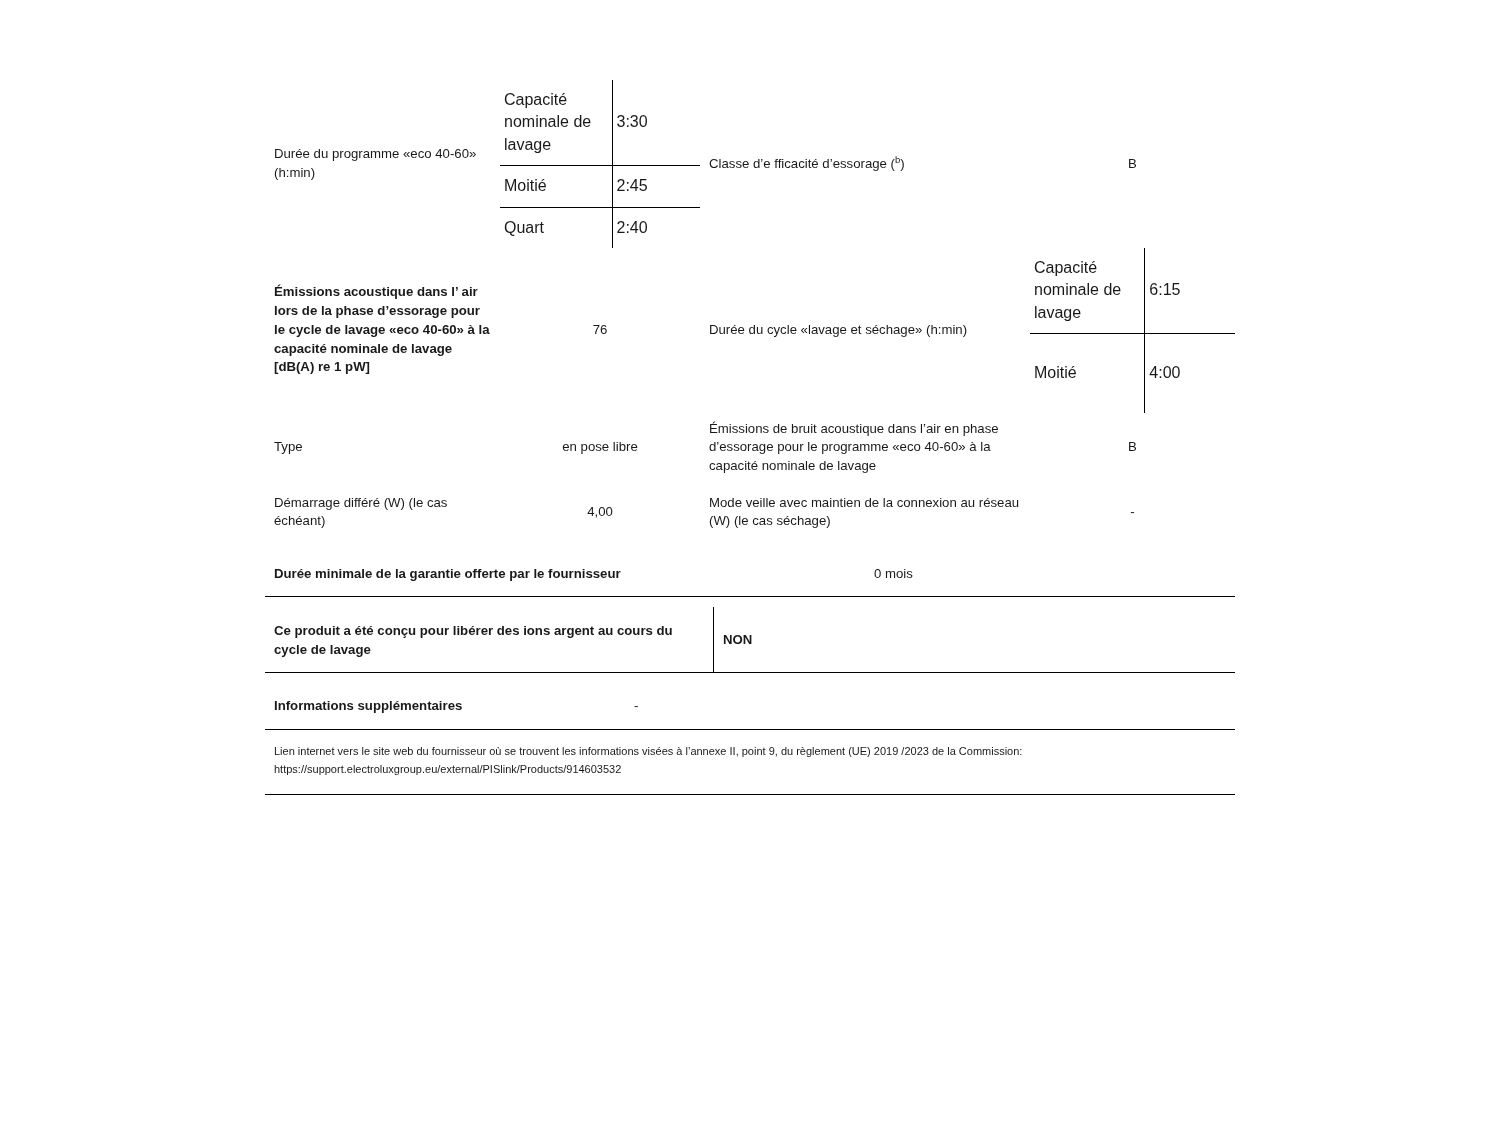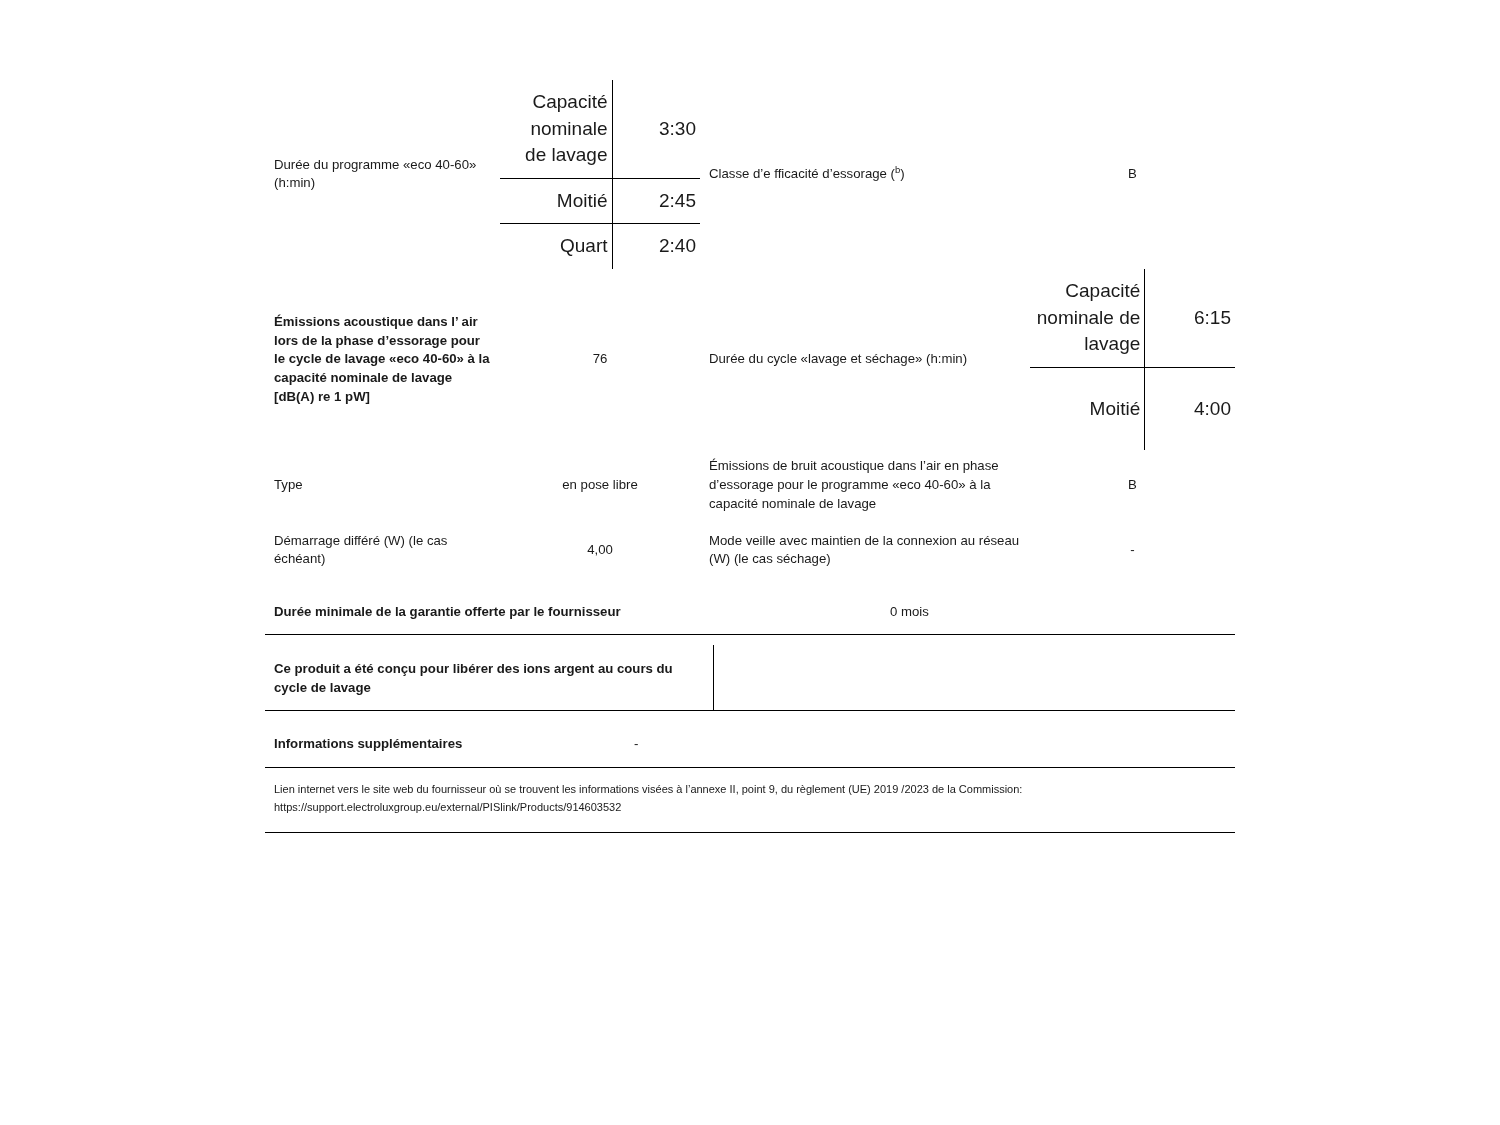--- a/index.html
+++ b/index.html
@@ -47,23 +47,23 @@
   .c-left   { text-align: left; }
 
   
   table.sub {
     border-collapse: collapse;
     width: 100%;
     table-layout: fixed;
     height: 100%;
   }
   table.sub td {
-    font-size: 19px;
+    font-size: 16px;
     line-height: 1.4;
-    text-align: right;
+    text-align: left;
     padding: 9px 4px;
     border: 0;
   }
   table.sub tr + tr td { border-top: 1.6px solid #000; }
   table.sub td.sub-val { border-left: 1.4px solid #000; }
 
   
   col.sub-lab { width: 56%; }
   col.sub-val { width: 44%; }
 
@@ -82,21 +82,20 @@
     display: flex;
     align-items: center;
     font-size: 13.2px;
     line-height: 1.45;
   }
   .bold { font-weight: bold; }
 
   .warranty {
     border-bottom: 1.6px solid #000;
     padding: 12px 9px 13px 9px;
-    gap: 16px;
   }
   .warranty .lab { flex: 0 0 600px; }
   .warranty .val { flex: 0 0 auto; }
 
   .silver {
     border-bottom: 1.6px solid #000;
     min-height: 66px;
     padding: 0;
   }
   .silver .lab {
@@ -235,20 +234,21 @@
 
   <div class="band warranty band-row">
     <div class="lab bold">Durée minimale de la garantie offerte par le fournisseur</div>
     <div class="val">0 mois</div>
   </div>
 
   <div class="spacer-sm"></div>
 
   <div class="band silver band-row">
     <div class="lab bold">Ce produit a été conçu pour libérer des ions argent au cours du cycle de lavage</div>
+    <div class="val bold">NON</div>
   </div>
 
   <div class="spacer-sm"></div>
 
   <div class="band addinfo band-row">
     <div class="lab bold">Informations supplémentaires</div>
     <div class="val">-</div>
   </div>
 
   <div class="band weblink">Lien internet vers le site web du fournisseur où se trouvent les informations visées à l’annexe II, point 9, du règlement (UE) 2019 /2023 de la Commission: https://support.electroluxgroup.eu/external/PISlink/Products/914603532</div>

